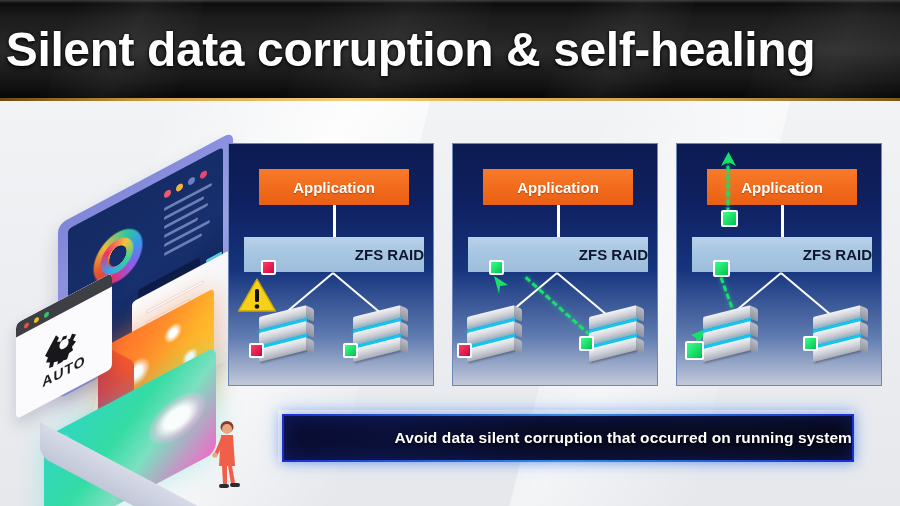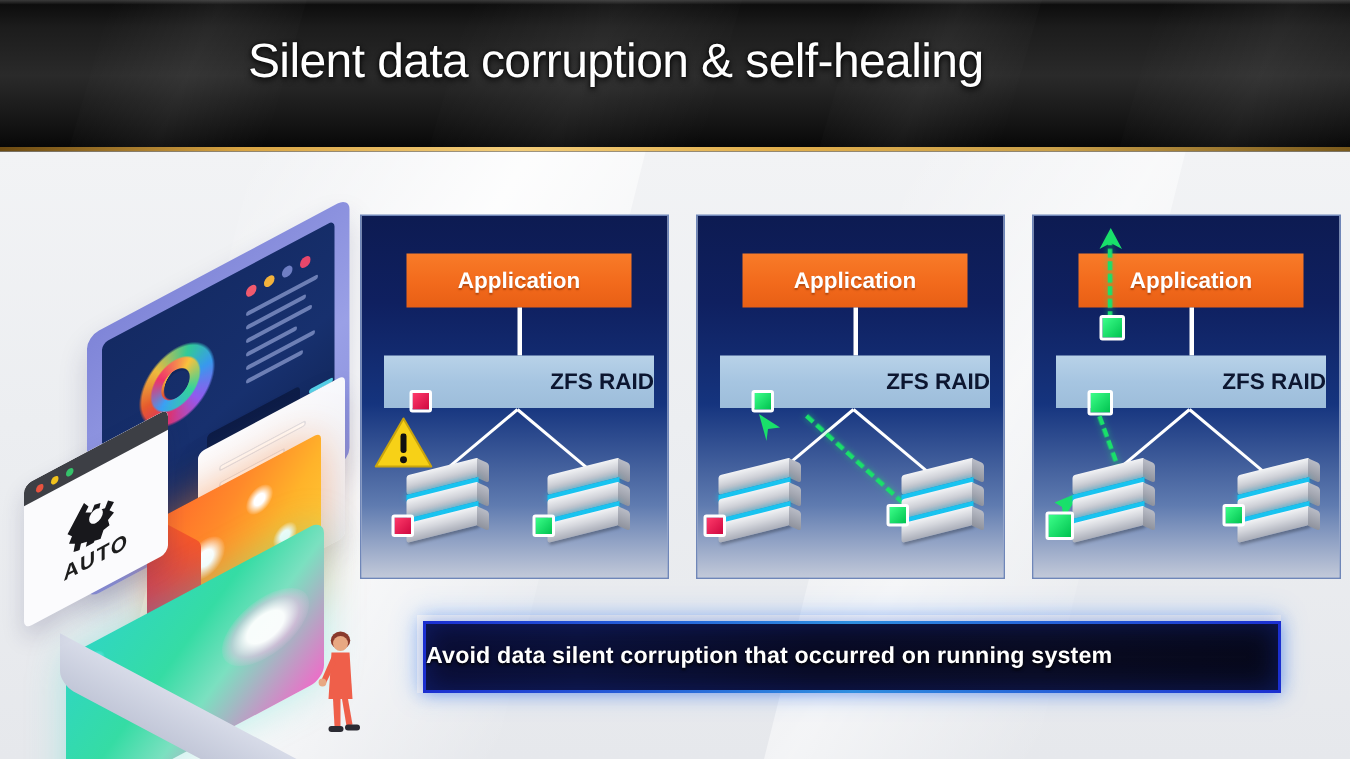--- a/index.html
+++ b/index.html
@@ -41,21 +41,21 @@
   .titlebar .f2{left:300px;width:180px;}
   .titlebar .f3{left:560px;width:120px;}
   .titlebar .f4{left:760px;width:160px;}
   .titlebar .topline{position:absolute;left:0;top:0;width:900px;height:3px;background:linear-gradient(180deg,#3a3a3a,#101010);}
   .titlebar .goldline{
     position:absolute;left:0;bottom:0;width:900px;height:3px;
     background:linear-gradient(90deg,#6b4a12 0%, #d8a443 18%, #f3cd7a 38%, #e0ae4c 58%, #caa04a 78%, #7a5a1c 100%);
   }
   .title-text{
     position:absolute;left:0;top:22px;width:821px;
-    text-align:center;color:#ffffff;font-weight:normal;font-size:32px;
+    text-align:center;color:#ffffff;font-weight:bold;font-size:48px;
     letter-spacing:-0.4px;
     text-shadow:0 2px 4px rgba(0,0,0,.85), 0 0 2px rgba(0,0,0,.9);
   }
 
   
   .illus{position:absolute;left:0px;top:170px;width:250px;height:336px;}
   .iso{position:absolute;}
 
   .screen-main{
     left:58px;top:8px;width:175px;height:175px;
@@ -140,21 +140,21 @@
   .platform-side{
     left:40px;top:300px;width:180px;height:34px;
     background:linear-gradient(180deg,#d7dbe8,#c2c7d8);
     transform:skewY(28deg);border-radius:0 0 9px 9px;
   }
   .pglow{position:absolute;border-radius:50%;}
 
   .person{position:absolute;left:208px;top:248px;width:36px;height:74px;}
 
   
-  .panels{position:absolute;left:228px;top:143px;width:660px;height:243px;margin-left:12px;}
+  .panels{position:absolute;left:228px;top:143px;width:660px;height:243px;}
   .panel{
     position:absolute;top:0;width:206px;height:243px;
     background:linear-gradient(180deg,#0d1b52 0%,#0f2060 24%,#15347e 52%,#5f7bb0 80%,#c2c9d9 100%);
     border:1px solid #6f86b8;box-sizing:border-box;overflow:hidden;
   }
   .panel.p1{left:0px;}
   .panel.p2{left:224px;}
   .panel.p3{left:448px;}
 
   .app-box{
@@ -194,21 +194,21 @@
   .arrow-dash{position:absolute;transform-origin:0 50%;height:0;
     border-top:3px dashed #19e06a;filter:drop-shadow(0 0 2px rgba(25,224,106,.6));}
 
   
   .banner{
     position:absolute;left:282px;top:414px;width:568px;height:44px;
     background:linear-gradient(90deg,#0a0d33 0%,#0b1138 18%,#090b24 46%,#0a0c22 72%,#07091c 100%);
     border:2px solid;
     border-image:linear-gradient(90deg,#1b2fd0,#2f8fe0,#1b2fd0) 1;
     box-shadow:0 0 10px rgba(40,90,220,.45), inset 0 0 18px rgba(20,40,140,.55);
-    display:flex;align-items:center;justify-content:flex-start;
+    display:flex;align-items:center;justify-content:flex-end;
   }
   .banner span{color:#ffffff;font-weight:bold;font-size:15.5px;letter-spacing:.1px;
     text-shadow:0 1px 2px rgba(0,0,0,.9);}
   .banner-halo{
     position:absolute;left:278px;top:410px;width:576px;height:52px;
     box-shadow:0 0 16px rgba(60,140,255,.35);pointer-events:none;
   }
 </style>
 </head>
 <body>

